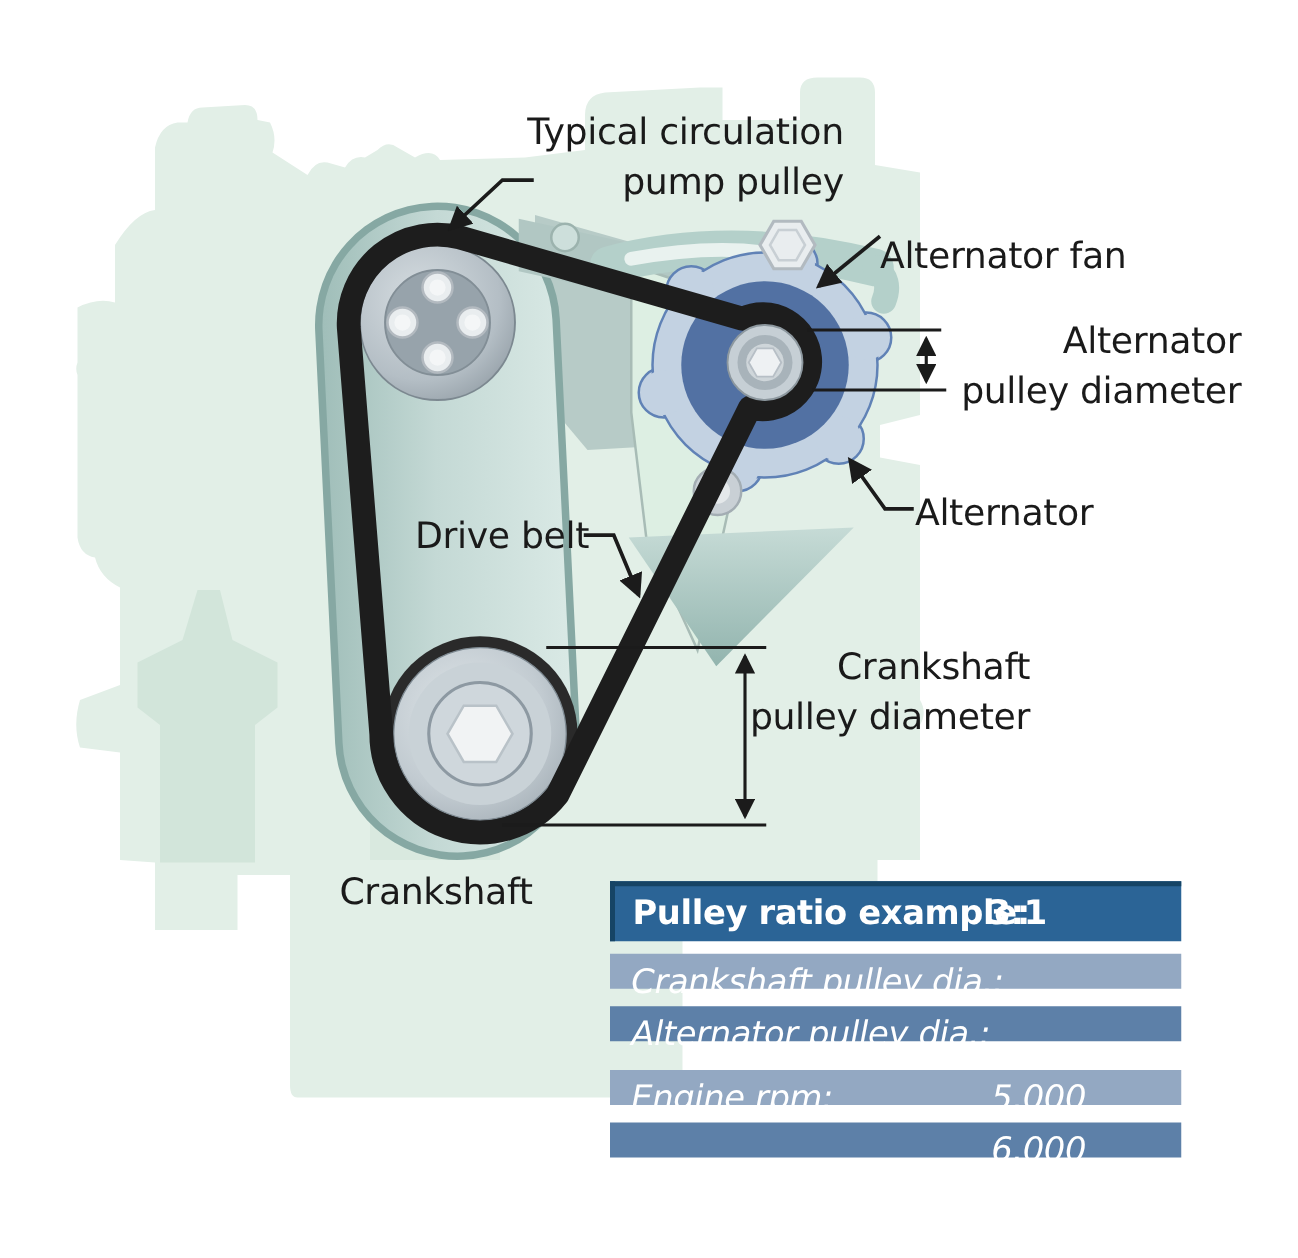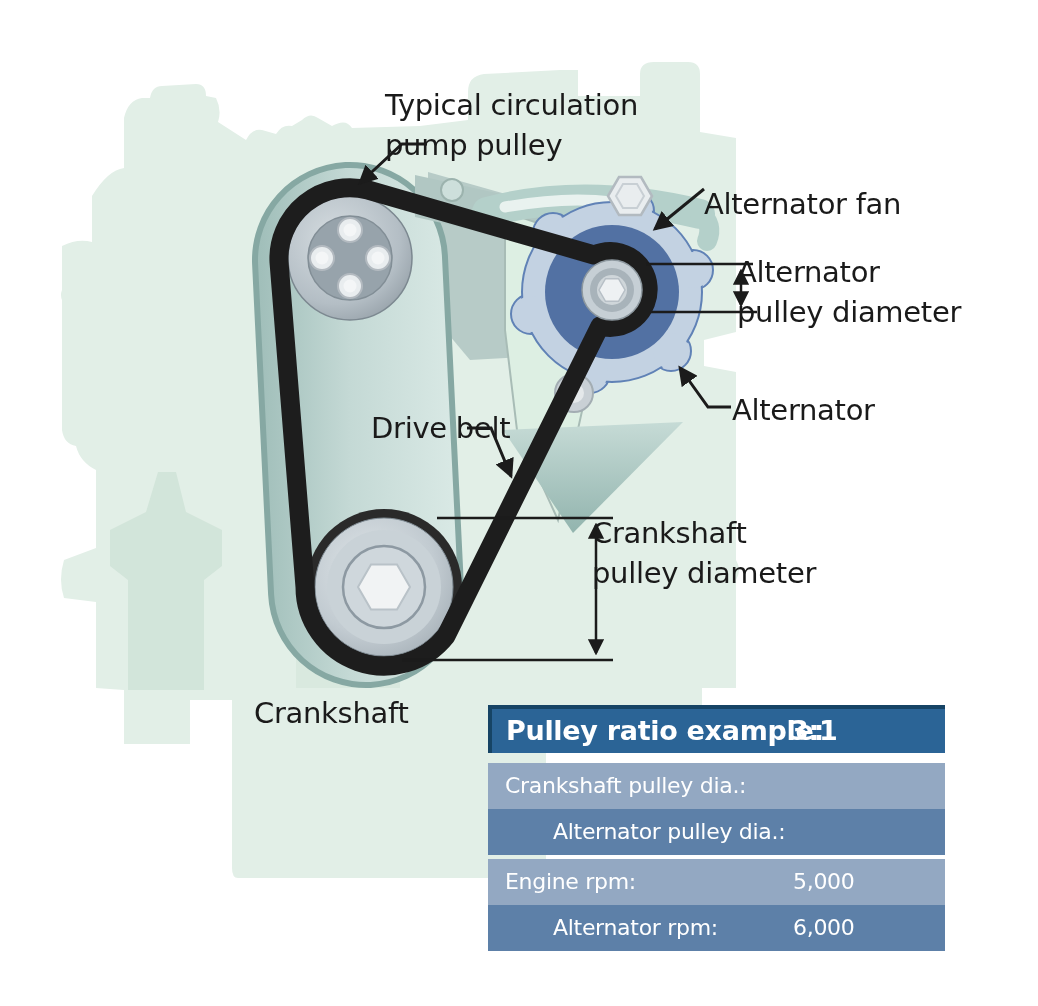--- a/index.html
+++ b/index.html
@@ -6,39 +6,39 @@
   .stage{
     position:relative;width:1038px;height:1006px;background:#fff;overflow:hidden;
     font-family:"DejaVu Sans","Liberation Sans",sans-serif;
   }
   .stage svg{position:absolute;left:0;top:0;}
   
   .lbl{
     position:absolute;color:var(--label-text,#1a1a1a);
     font-size:29px;line-height:40px;letter-spacing:-0.3px;white-space:nowrap;
   }
-  .lbl.center{text-align:left;}
+  .lbl.center{text-align:right;}
   
   .ratio-table{position:absolute;left:488px;top:705px;width:457px;color:var(--table-text,#fff);}
   .t-header{
     position:relative;height:48px;line-height:44px;box-sizing:border-box;
     background:var(--table-header-bg,#2b6496);
     border-top:4px solid #164465;border-left:4px solid #164465;
     font-weight:bold;font-size:27px;letter-spacing:-0.3px;
   }
   .t-header .t-label{padding-left:14px;}
   .t-row{
-    position:relative;height:46px;line-height:46px;font-size:22px;letter-spacing:-0.3px;
+    position:relative;height:28px;line-height:46px;font-size:27px;letter-spacing:-0.3px;font-style:italic;
   }
   .t-row .t-label{padding-left:17px;}
   .t-row.light{background:var(--table-row-light,#93a8c2);}
   .t-row.dark{background:var(--table-row-dark,#5d80a8);}
   .t-row.gap-big{margin-top:10px;}
-  .t-row.gap-line{margin-top:0;padding-left:48px;}
-  .t-row.gap-group{margin-top:4px;}
+  .t-row.gap-line{margin-top:14px;}
+  .t-row.gap-group{margin-top:23px;}
   .t-val{position:absolute;left:305px;top:0;}
   .t-header .t-val{left:298px;}
   .t-label,.t-val{display:inline-block;}
 </style>
 </head>
 <body>
 
 <div class="stage">
 
   <svg width="1038" height="1006" viewBox="0 0 1038 1006">
@@ -193,21 +193,21 @@
 
   <div class="lbl" style="left:704px;top:184px;">Alternator fan</div>
 
   <div class="lbl center" style="left:737px;top:252px;width:256px;">
     <div>Alternator</div>
     <div>pulley diameter</div>
   </div>
 
   <div class="lbl" style="left:732px;top:390px;">Alternator</div>
 
-  <div class="lbl" style="left:332px;top:408px;margin-left:39px;">Drive belt</div>
+  <div class="lbl" style="left:332px;top:408px;">Drive belt</div>
 
   <div class="lbl center" style="left:592px;top:513px;width:232px;">
     <div>Crankshaft</div>
     <div>pulley diameter</div>
   </div>
 
   <div class="lbl center" style="left:254px;top:693px;width:172px;">
     <div>Crankshaft</div>
   </div>
 
@@ -220,18 +220,17 @@
       <span class="t-label">Crankshaft pulley dia.:</span>
     </div>
     <div class="t-row dark gap-line">
       <span class="t-label">Alternator pulley dia.:</span>
     </div>
     <div class="t-row light gap-group">
       <span class="t-label">Engine rpm:</span>
       <span class="t-val">5,000</span>
     </div>
     <div class="t-row dark gap-line">
-      <span class="t-label">Alternator rpm:</span>
       <span class="t-val">6,000</span>
     </div>
   </div>
 
 </div>
 
 </body></html>

